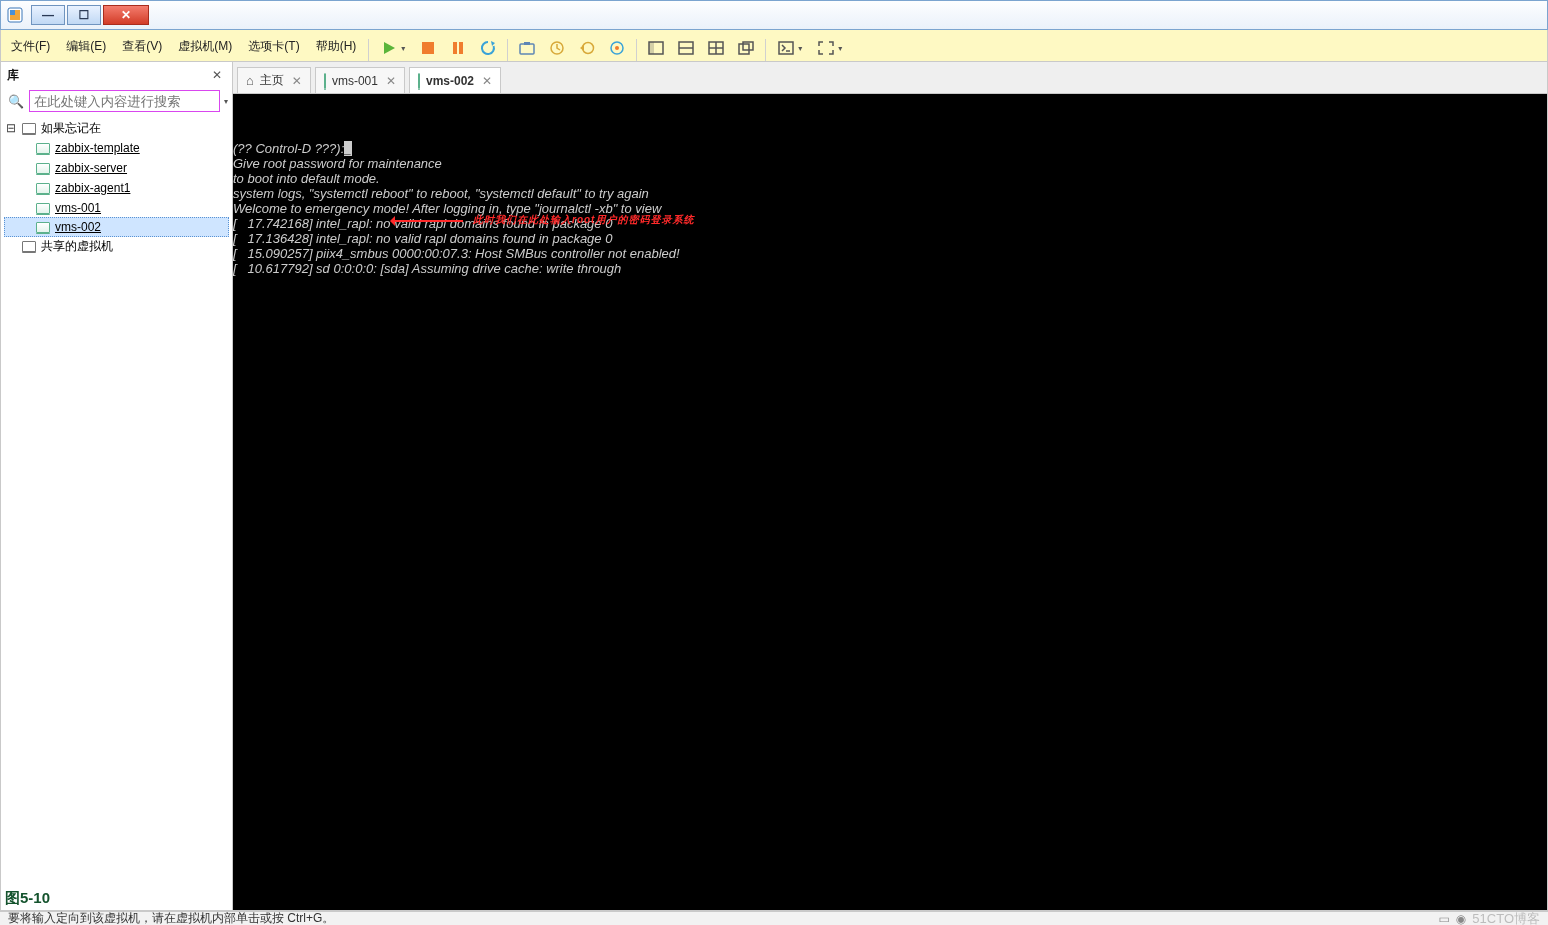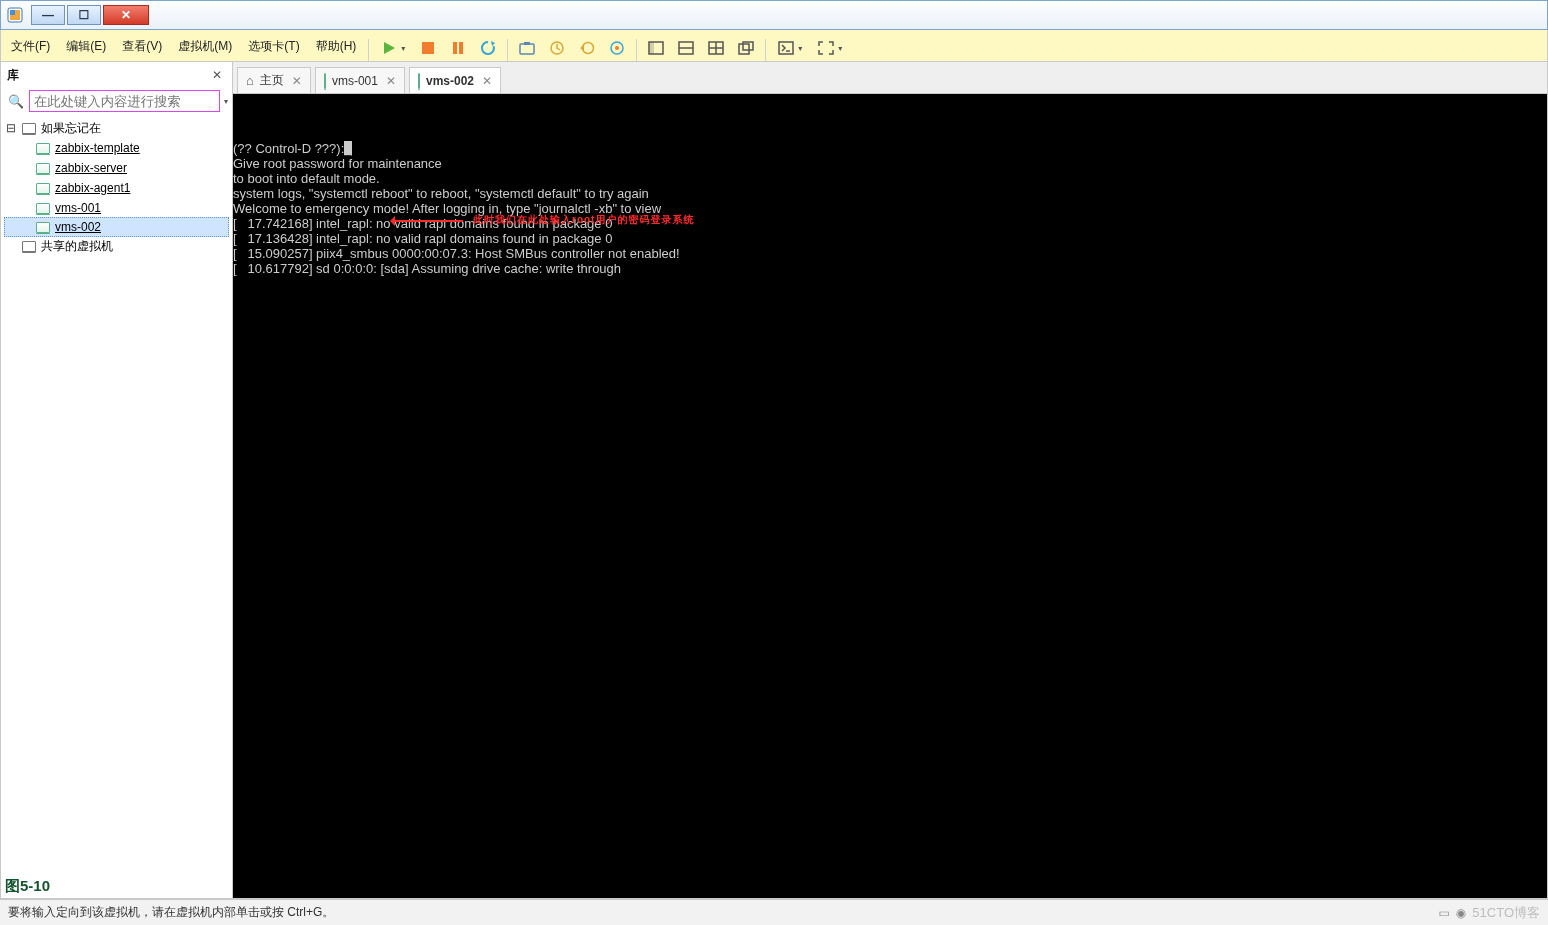--- a/index.html
+++ b/index.html
@@ -37,27 +37,27 @@
 .mon-ic { width: 14px; height: 11px; border: 1px solid #777; background: #fff; border-radius: 1px; box-shadow: 0 1px 0 #777; }
 .fig-label { position: absolute; bottom: 2px; left: 4px; color: #14532d; font-weight: bold; font-size: 15px; }
 
 .main { flex: 1; display: flex; flex-direction: column; min-width: 0; }
 .tabbar { height: 32px; background: #efefef; border-bottom: 1px solid #c9c9c9; display: flex; align-items: flex-end; padding: 0 4px; gap: 4px; }
 .tab { height: 26px; border: 1px solid #c9c9c9; background: #f7f7f7; display: flex; align-items: center; padding: 0 8px; gap: 6px; border-bottom: none; color: #333; }
 .tab.active { background: #fff; font-weight: bold; }
 .tab .tclose { color: #888; font-weight: normal; padding-left: 2px; }
 .home-ic { font-size: 13px; color: #555; }
 
-.console { flex: 1; background: #000; color: #ccc; font-family: "Consolas","Courier New",monospace; font-size: 13px; line-height: 15px; padding: 2px 0 0 0; white-space: pre; overflow: hidden; position: relative; }
+.console { flex: 1; background: #000; color: #ccc; font-family: "Consolas","Courier New",monospace; font-size: 13px; line-height: 15px; padding: 2px 0 0 0; white-space: pre; overflow: hidden; position: relative; font-style: italic; }
 .console .cursor { background: #ccc; color: #000; }
 .ann { color: #ff2a2a; font-weight: bold; font-family: "Microsoft YaHei",sans-serif; font-size: 10px; position: absolute; white-space: normal; letter-spacing: 1px; }
 .arrow { position: absolute; height: 2px; background: #ff2a2a; }
 .arrow::before { content:""; position:absolute; left:-8px; top:-4px; border:5px solid transparent; border-right-color:#ff2a2a; }
 
-.statusbar { height: 26px; background: #f2f2f2; border-top: 1px solid #c9c9c9; display: flex; align-items: center; padding: 0 8px; color: #333; justify-content: space-between; }
+.statusbar { height: 14px; background: #f2f2f2; border-top: 1px solid #c9c9c9; display: flex; align-items: center; padding: 0 8px; color: #333; justify-content: space-between; }
 .statusbar .right { color: #888; display: flex; align-items: center; gap: 6px; }
 .wm { opacity: .5; font-size: 13px; }
 
 svg { display: block; }
 </style>
 </head>
 <body>
 
 <div class="titlebar">
   <span class="app-icon">

